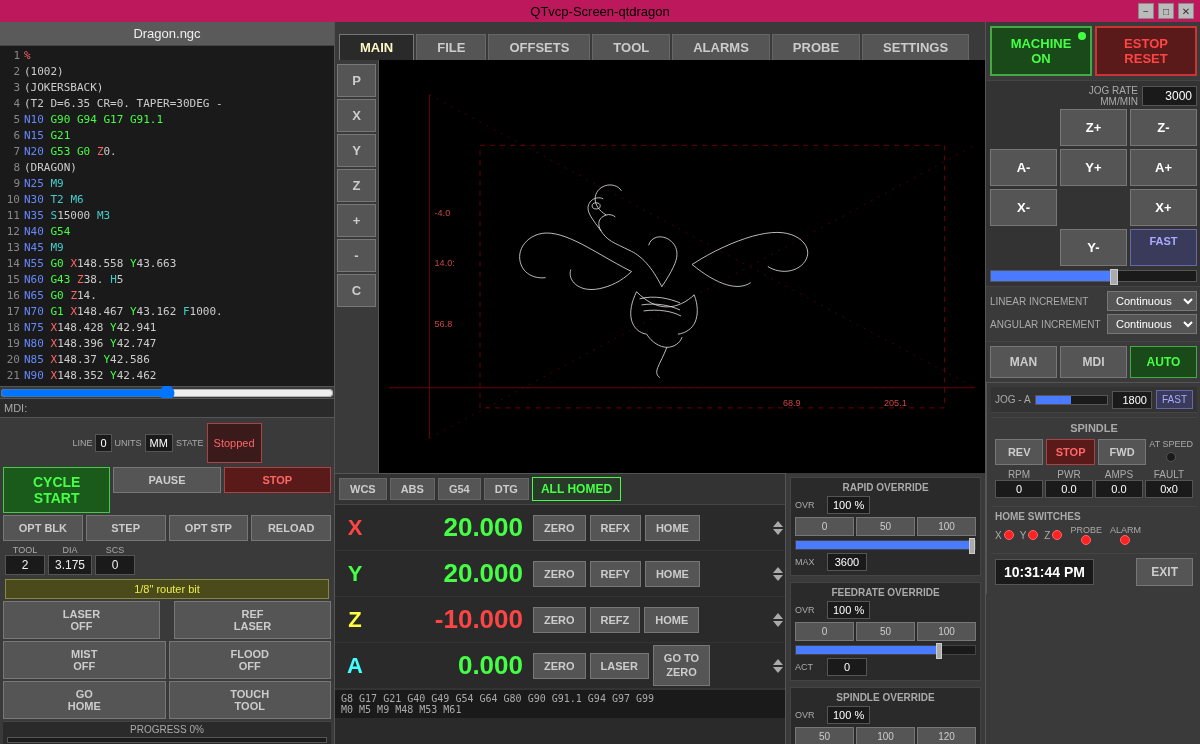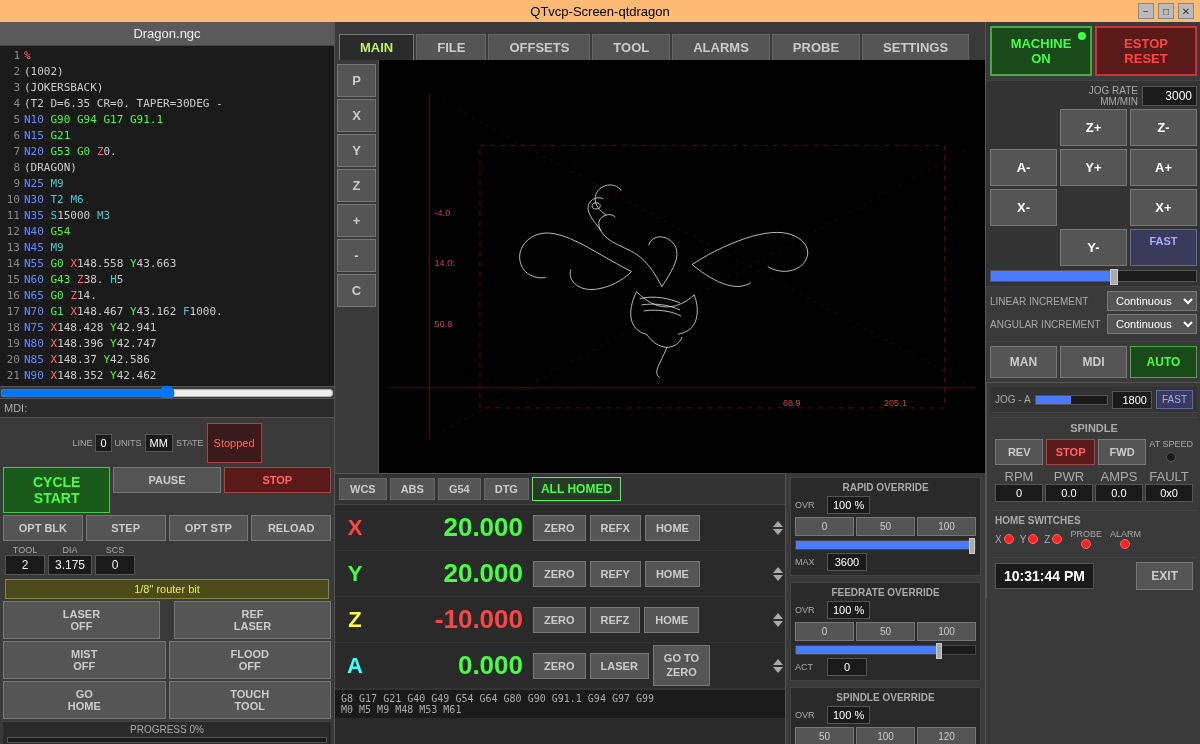--- a/index.html
+++ b/index.html
@@ -8,21 +8,21 @@
       height: 744px;
       background: #3a3a3a;
       font-family: 'Arial', sans-serif;
       font-size: 12px;
       color: #ccc;
       overflow: hidden;
     }
 
     
     #titlebar {
-      background: #fdba74;
+      background: #be185d;
       height: 22px;
       display: flex;
       align-items: center;
       justify-content: center;
       color: #000;
       font-size: 13px;
       position: relative;
     }
     #titlebar .win-controls {
       position: absolute;
@@ -127,21 +127,21 @@
       background: #555;
       color: #ccc;
       cursor: pointer;
       border: 1px solid #666;
       border-bottom: none;
       font-size: 13px;
       font-weight: bold;
     }
     .nav-tab.active {
       background: #2a2a2a;
-      color: #bef264;
+      color: #fef9c3;
       border-color: #777;
     }
 
     
     #viewport-area {
       display: flex;
       flex: 1;
       background: #1a1a1a;
     }
     #view-controls {
@@ -631,21 +631,21 @@
     .spindle-data {
       display: grid;
       grid-template-columns: repeat(4, 1fr);
       gap: 2px;
     }
     .sp-data-col {
       display: flex;
       flex-direction: column;
       align-items: center;
     }
-    .sp-data-label { font-size: 13px; color: #aaa; }
+    .sp-data-label { font-size: 10px; color: #aaa; }
     .sp-data-value {
       background: #1a1a1a;
       border: 1px solid #555;
       color: #fff;
       padding: 2px 3px;
       font-size: 11px;
       width: 100%;
       text-align: center;
     }
 

